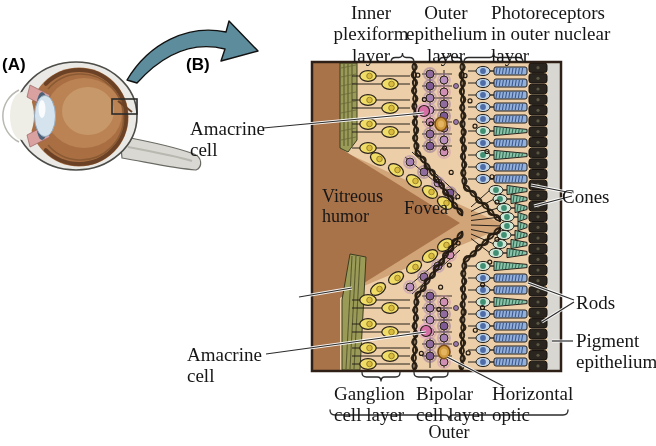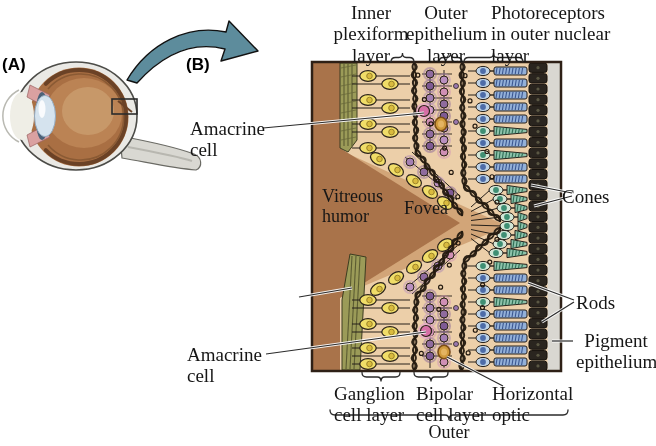--- a/index.html
+++ b/index.html
@@ -731,21 +731,21 @@
   <div class="lbl" style="left:190px;top:118px;width:78px;">Amacrine
 cell</div>
   <div class="lbl big" style="left:322px;top:186px;width:80px;">Vitreous
 humor</div>
   <div class="lbl big" style="left:404px;top:198px;width:60px;">Fovea</div>
   <div class="lbl" style="left:187px;top:344px;width:80px;">Amacrine
 cell</div>
 
   <div class="lbl" style="left:562px;top:186px;width:60px;">Cones</div>
   <div class="lbl" style="left:576px;top:292px;width:60px;">Rods</div>
-  <div class="lbl" style="left:576px;top:330px;width:80px;text-align:center;">Pigment
+  <div class="lbl" style="left:576px;top:330px;width:80px;">Pigment
 epithelium</div>
 
   <div class="lbl" style="left:334px;top:383px;width:72px;">Ganglion
 cell layer</div>
   <div class="lbl" style="left:416px;top:383px;width:72px;">Bipolar
 cell layer</div>
   <div class="lbl" style="left:492px;top:383px;width:84px;">Horizontal
 optic</div>
   <div class="lbl ctr big" style="left:404px;top:422px;width:90px;">Outer</div>
 </div>

